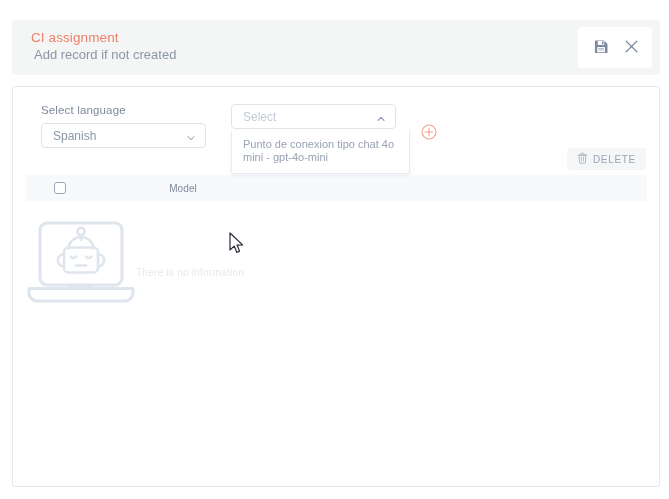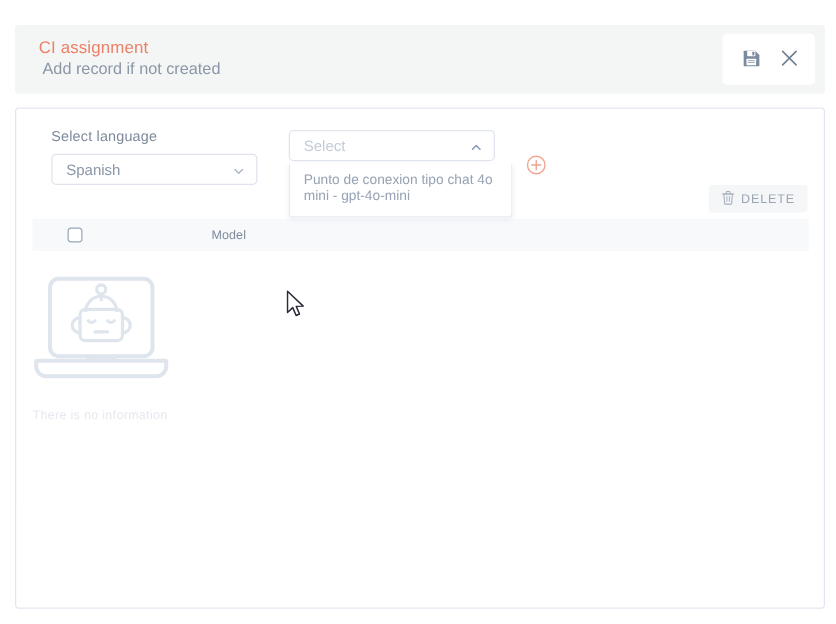--- a/index.html
+++ b/index.html
@@ -230,21 +230,22 @@
   .th-model { width: 190px; }
   .th-language { width: 190px; }
 
   
   .empty-state {
     position: absolute;
     left: 13px;
     top: 114px;
     width: 621px;
     display: flex;
-    flex-direction: column;
+    flex-direction: row;
+    align-items: center;
     padding-top: 17px;
   }
   .empty-text {
     margin-top: 9px;
     font-size: 10px;
     color: #e5e9ef;
     letter-spacing: 0.25px;
   }
 
   

